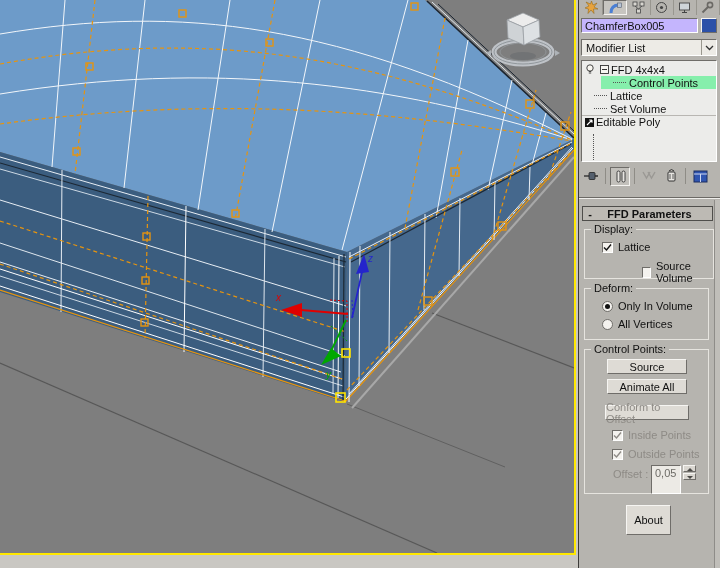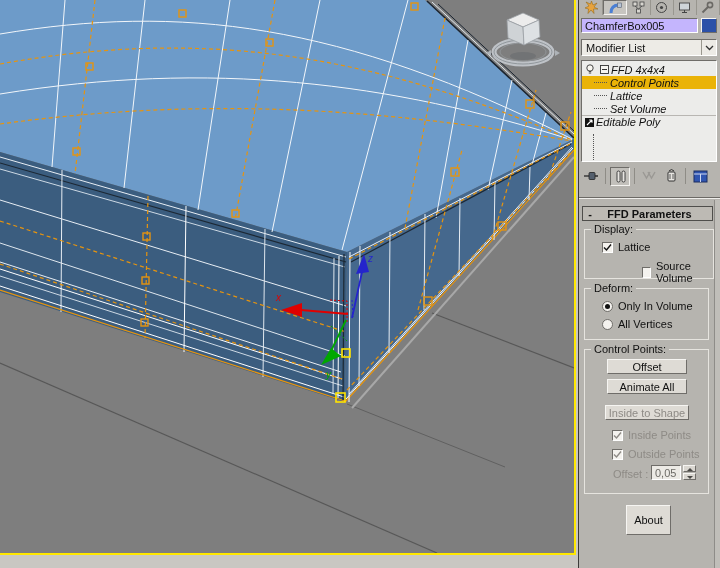--- a/index.html
+++ b/index.html
@@ -43,25 +43,24 @@
     border:1px solid; border-color:#6f6d69 #ffffff #ffffff #6f6d69;
     display:flex; align-items:center;
   }
   .modlist .lbl { flex:1; padding-left:4px; }
   .modlist .dd { width:15px; height:15px; display:flex; align-items:center; justify-content:center; border-left:1px solid #9a988f; }
 
   .stack {
     left:2px; top:60px; width:136px; height:102px; background:#ececea;
     border:1px solid; border-color:#6f6d69 #ffffff #ffffff #6f6d69;
     overflow:hidden;
-    font-style:italic;
   }
   .srow { position:relative; height:13px; display:flex; align-items:center; font-size:11px; white-space:nowrap; }
   .srow .ic { margin:0 2px 0 3px; display:inline-flex; }
-  .srow.sel { background:#eab308; }
+  .srow.sel { background:#86efac;margin-left:19px; }
   .treev { position:absolute; left:11px; top:73px; width:1px; height:34px; border-left:1px dotted #555; }
   .dots { display:inline-block; width:13px; border-bottom:1px dotted #555; margin:0 3px 0 12px; height:1px; }
   .baserow { border-top:1px solid #b8b6b2; }
 
   .stacktools { left:2px; top:165px; width:136px; height:22px; display:flex; align-items:center; gap:2px; }
   .tbtn { width:20px; height:19px; display:flex; align-items:center; justify-content:center; }
   .tbtn.framed { border:1px solid; border-color:#6f6d69 #f4f3f0 #f4f3f0 #6f6d69; background:#c2c0bb; }
   .tsep { width:1px; height:16px; background:#8e8c86; margin:0 2px; }
 
   .hsep { left:0; top:197px; width:142px; height:2px; background:#6b6965; border-bottom:1px solid #eeedea; }
@@ -422,41 +421,41 @@
         <span>Only In Volume</span>
       </div>
       <div class="rdrow" style="left:17px; top:29px;">
         <span class="rad"></span>
         <span>All Vertices</span>
       </div>
     </div>
 
     <div class="abs group" style="left:5px; top:349px; width:125px; height:145px;">
       <span class="glabel">Control Points:</span>
-      <div class="btn" style="left:22px; top:9px; width:80px; height:15px;">Offset</div>
+      <div class="btn" style="left:22px; top:9px; width:80px; height:15px;">Source</div>
       <div class="btn" style="left:22px; top:29px; width:80px; height:15px;">Animate All</div>
-      <div class="btn disabled" style="left:20px; top:55px; width:84px; height:15px;">Inside to Shape</div>
+      <div class="btn disabled" style="left:20px; top:55px; width:84px; height:15px;">Conform to Offset</div>
       <div class="cbrow" style="left:27px; top:79px;">
         <span class="cbox">
           <svg width="9" height="9">
               <path d="M1,4.5 L3.5,7 L8,1.5" stroke="#8e8b86" stroke-width="1.4" fill="none"></path>
             </svg>
         </span>
         <span class="dis">Inside Points</span>
       </div>
       <div class="cbrow" style="left:27px; top:98px;align-items:flex-end;">
         <span class="cbox">
           <svg width="9" height="9">
               <path d="M1,4.5 L3.5,7 L8,1.5" stroke="#8e8b86" stroke-width="1.4" fill="none"></path>
             </svg>
         </span>
         <span class="dis">Outside Points</span>
       </div>
       <span class="dis" style="position:absolute; left:28px; top:118px;">Offset :</span>
-      <div class="spinfield" style="left:66px; top:115px; width:30px; height:15px;">0,05</div>
+      <div class="spinfield" style="left:66px; top:115px; width:30px; height:29px;">0,05</div>
       <div class="spin" style="left:98px; top:115px;">
         <span class="sb up"></span>
         <span class="sb dn"></span>
       </div>
     </div>
 
     <div class="btn" style="left:47px; top:505px; width:45px; height:30px;">About</div>
 
     <div class="abs rstrip"></div>
   </div>

